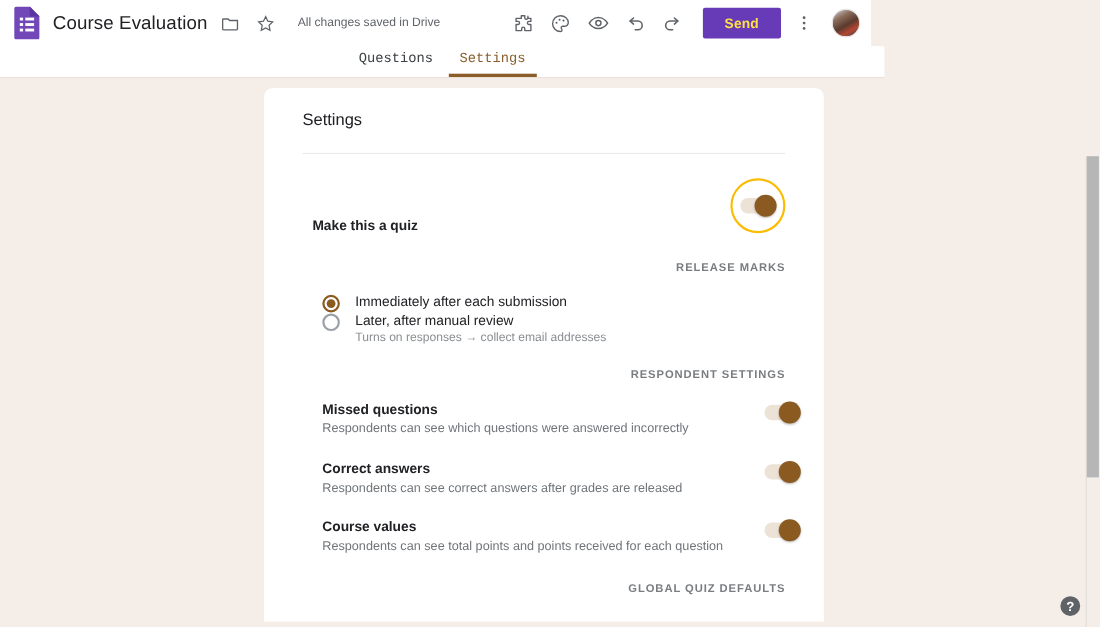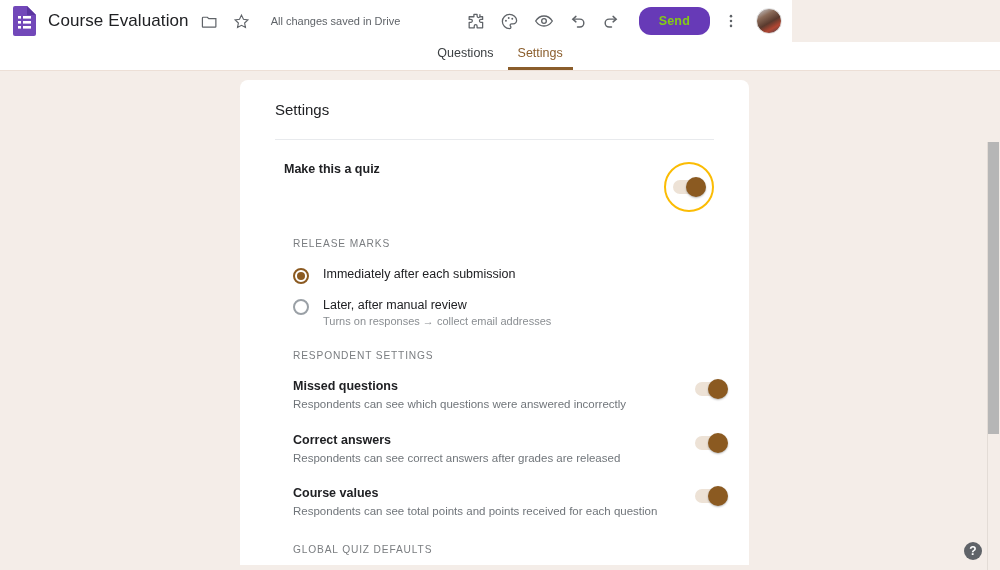--- a/index.html
+++ b/index.html
@@ -43,42 +43,43 @@
   .hdr-right {
     margin-left: auto; display: flex; align-items: center;
     padding-right: 10px;
   }
   .tool-icon {
     width: 34px; height: 34px;
     display: flex; align-items: center; justify-content: center;
     cursor: pointer; border-radius: 50%;
   }
   .send-btn {
-    background: #673AB7; color: #84cc16;
+    background: #673AB7; color: #fde047;
     font-size: 12.5px; font-weight: bold;
-    border: none; border-radius: 12px;
+    border: none; border-radius: 2px;
     padding: 7px 20px; margin-left: 10px; margin-right: 4px;
     cursor: pointer; letter-spacing: 0.2px;
     font-family: "Liberation Sans", sans-serif;
   }
   .avatar {
     width: 26px; height: 26px; border-radius: 50%;
     margin-left: 8px; cursor: pointer;
     background: linear-gradient(150deg,#cfd6de 0%,#8a6a58 30%,#5a3a2e 55%,#b24632 75%,#3a4654 100%);
     border: 1px solid #e4e4e4;
     overflow: hidden; flex: 0 0 auto;
   }
 
   
   .tabbar {
     position: absolute; top: 42px; left: 0;
-    width: 1000px; height: 29px;
+    width: 804px; height: 29px;
     background: #ffffff;
     display: flex; align-items: flex-start; justify-content: center;
     border-bottom: 1px solid #ecdfd6;
+    font-family: Liberation Mono, monospace;
   }
   .tabs { display: flex; align-items: flex-end; gap: 4px; }
   .tab {
     font-size: 12.5px; color: #3c4043;
     padding: 4px 10px 7px 10px;
     cursor: pointer; white-space: nowrap;
     border-bottom: 3px solid transparent;
   }
   .tab.active { color: #8a5d2b; border-bottom-color: #8a5d2b; }
   .total-points {
@@ -112,21 +113,21 @@
 
   .row {
     display: flex; align-items: flex-start;
     padding: 0 35px;
   }
   .row-text { flex: 1 1 auto; min-width: 0; }
   .row-title { font-size: 12.5px; color: #202124; font-weight: bold; }
   .row-sub { font-size: 11.5px; color: #70757a; margin-top: 4px; line-height: 1.35; }
 
   
-  .quiz-row { margin-top: 22px; align-items: flex-start; min-height: 50px; padding-left: 44px; }
+  .quiz-row { margin-top: 22px; align-items: flex-end; min-height: 50px; padding-left: 44px; }
   .focus-ring {
     width: 50px; height: 50px; border-radius: 50%;
     border: 2px solid #FBBC04;
     display: flex; align-items: center; justify-content: center;
     flex: 0 0 auto;
   }
 
   
   .toggle {
     position: relative; width: 32px; height: 14px;
@@ -136,22 +137,22 @@
   .toggle .knob {
     position: absolute; top: -3px; left: 13px;
     width: 20px; height: 20px; border-radius: 50%;
     background: #8B5A21;
     box-shadow: 0 1px 2px rgba(0,0,0,0.28);
   }
 
   
   .section-label {
     font-size: 10.2px; color: #7a7d80;
-    letter-spacing: 0.85px; font-weight: normal;
-    padding: 0 35px; margin-left: 18px;
+    letter-spacing: 0.85px; font-weight: bold;
+    padding: 0 35px; margin-left: 18px; text-align: right;
   }
 
   
   .radio-row {
     display: flex; align-items: flex-start;
     padding: 0 35px; margin-left: 18px;
     cursor: pointer;
   }
   .radio {
     width: 16px; height: 16px; border-radius: 50%;
@@ -297,21 +298,21 @@
 
     <div class="section-label" style="margin-top:26px">RELEASE MARKS</div>
 
     <div class="radio-row" style="margin-top:18px">
       <div class="radio on"></div>
       <div>
         <div class="radio-label">Immediately after each submission</div>
       </div>
     </div>
 
-    <div class="radio-row" style="margin-top:14px">
+    <div class="radio-row" style="">
       <div class="radio"></div>
       <div>
         <div class="radio-label">Later, after manual review</div>
         <div class="radio-sub">Turns on responses → collect email addresses</div>
       </div>
     </div>
 
     <div class="section-label" style="margin-top:23px">RESPONDENT SETTINGS</div>
 
     <div class="row resp-row" style="margin-top:18px">

